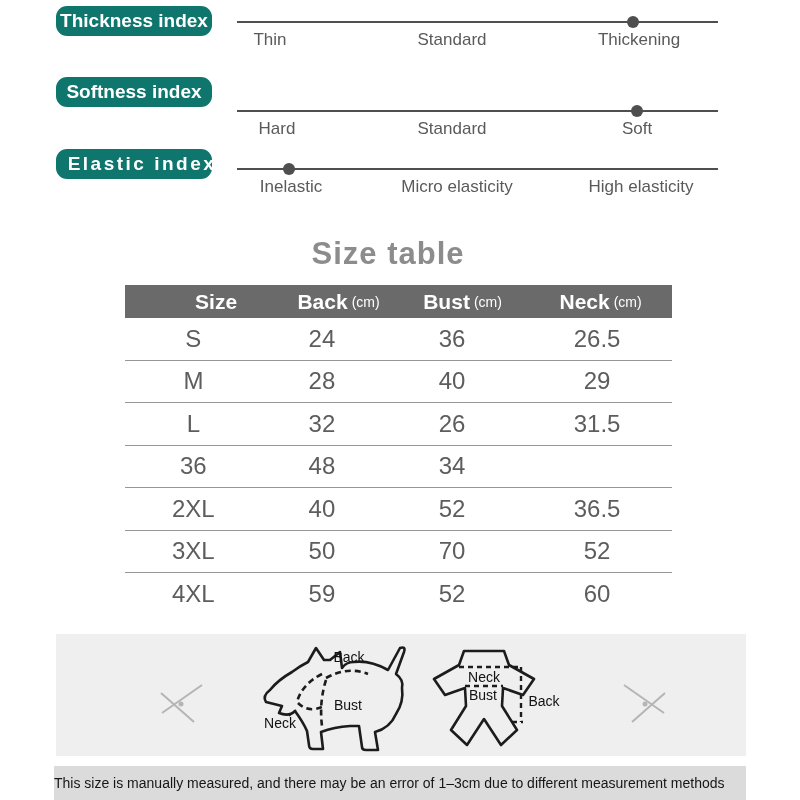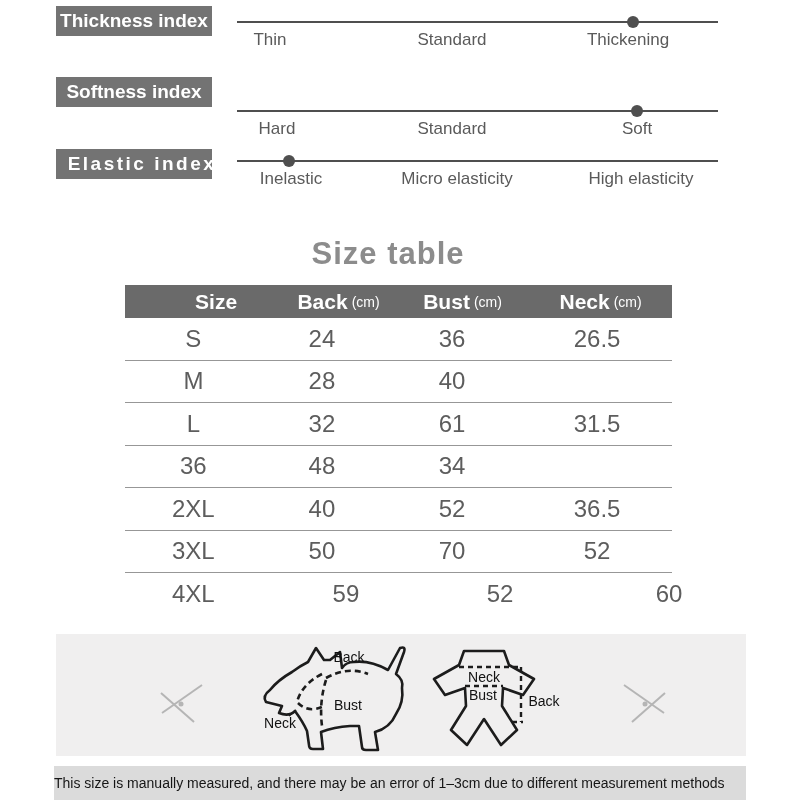--- a/index.html
+++ b/index.html
@@ -3,43 +3,43 @@
 <meta charset="utf-8">
 <style>
   * { margin:0; padding:0; box-sizing:border-box; }
   html,body { width:800px; height:800px; background:#ffffff; overflow:hidden;
               font-family:"Liberation Sans", sans-serif; }
   #canvas { position:relative; width:800px; height:800px; background:#fff; }
 
   
   .index-label {
     position:absolute; left:56px; width:156px; height:30px;
-    background:#737373; color:#ffffff; font-size:19px; font-weight:bold;
-    display:flex; align-items:center; justify-content:center; white-space:nowrap;
+    background:#0f766e; color:#ffffff; font-size:19px; font-weight:bold;
+    display:flex; align-items:center; justify-content:center; white-space:nowrap;border-radius:11px;
   }
   .index-label.ls { letter-spacing:2.5px;padding-left:16px; }
   .slider { position:absolute; left:237px; width:481px; height:60px; }
   .slider-line { position:absolute; left:0; top:0; width:481px; height:2px; background:#4f4f4f; }
   .slider-dot { position:absolute; top:-5px; width:12px; height:12px; border-radius:50%;
                 background:#4f4f4f; transform:translateX(-50%); }
   .opt { position:absolute; top:9px; transform:translateX(-50%); white-space:nowrap;
          font-size:17px; color:#5a5a5a; }
 
   
   .table-title { position:absolute; left:0; top:236px; width:776px; text-align:center;
                  font-size:31px; font-weight:bold; color:#8c8c8c; letter-spacing:1px; }
   .size-table { position:absolute; left:125px; top:285px; width:547px; }
   .t-head { display:grid; grid-template-columns:25% 22% 25.6% 27.4%; height:33px;
             background:#6a6a6a; color:#fff;padding-left:26px; }
   .t-head .t-cell { display:flex; align-items:center; justify-content:center;
                     font-size:21px; font-weight:bold; }
   .t-head .unit { font-size:14px; font-weight:normal; margin-left:4px; }
   .t-row { display:grid; grid-template-columns:25% 22% 25.6% 27.4%; height:42.5px;
            border-bottom:1px solid #979797; }
-  .t-row:last-child { border-bottom:none;gap:24px; }
+  .t-row:last-child { border-bottom:none; }
   .t-row .t-cell { display:flex; align-items:center; justify-content:center;
                    font-size:24px; color:#5d5d5d; }
 
   
   .diagram-panel { position:absolute; left:56px; top:634px; width:690px; height:122px;
                    background:#f0efef; }
   .mark { position:absolute; top:46px; }
   .mark.left { left:100px; } .mark.right { left:562px; }
   .dog-svg { position:absolute; left:200px; top:6px; }
   .garment-svg { position:absolute; left:368px; top:12px; }
@@ -54,34 +54,34 @@
 <body>
 
 <div id="canvas">
 
   <div class="index-label" style="top:6px">Thickness index</div>
   <div class="slider" style="top:21px">
     <div class="slider-line"></div>
     <div class="slider-dot" style="left:396px"></div>
     <span class="opt" style="left:33px">Thin</span>
     <span class="opt" style="left:215px">Standard</span>
-    <span class="opt" style="left:391px">Thickening</span>
+    <span class="opt" style="left:402px">Thickening</span>
   </div>
 
   <div class="index-label" style="top:77px">Softness index</div>
   <div class="slider" style="top:110px">
     <div class="slider-line"></div>
     <div class="slider-dot" style="left:400px"></div>
     <span class="opt" style="left:40px">Hard</span>
     <span class="opt" style="left:215px">Standard</span>
     <span class="opt" style="left:400px">Soft</span>
   </div>
 
   <div class="index-label ls" style="top:149px">Elastic index</div>
-  <div class="slider" style="top:160px">
+  <div class="slider" style="top:168px">
     <div class="slider-line"></div>
     <div class="slider-dot" style="left:52px"></div>
     <span class="opt" style="left:54px">Inelastic</span>
     <span class="opt" style="left:220px">Micro elasticity</span>
     <span class="opt" style="left:404px">High elasticity</span>
   </div>
 
   <div class="table-title">Size table</div>
 
   <div class="size-table">
@@ -106,25 +106,26 @@
     <div class="t-row">
       <div class="t-cell">S</div>
       <div class="t-cell">24</div>
       <div class="t-cell">36</div>
       <div class="t-cell">26.5</div>
     </div>
     <div class="t-row">
       <div class="t-cell">M</div>
       <div class="t-cell">28</div>
       <div class="t-cell">40</div>
+      <div class="t-cell">29</div>
     </div>
     <div class="t-row">
       <div class="t-cell">L</div>
       <div class="t-cell">32</div>
-      <div class="t-cell">61</div>
+      <div class="t-cell">26</div>
       <div class="t-cell">31.5</div>
     </div>
     <div class="t-row">
       <div class="t-cell">36</div>
       <div class="t-cell">48</div>
       <div class="t-cell">34</div>
     </div>
     <div class="t-row">
       <div class="t-cell">2XL</div>
       <div class="t-cell">40</div>

